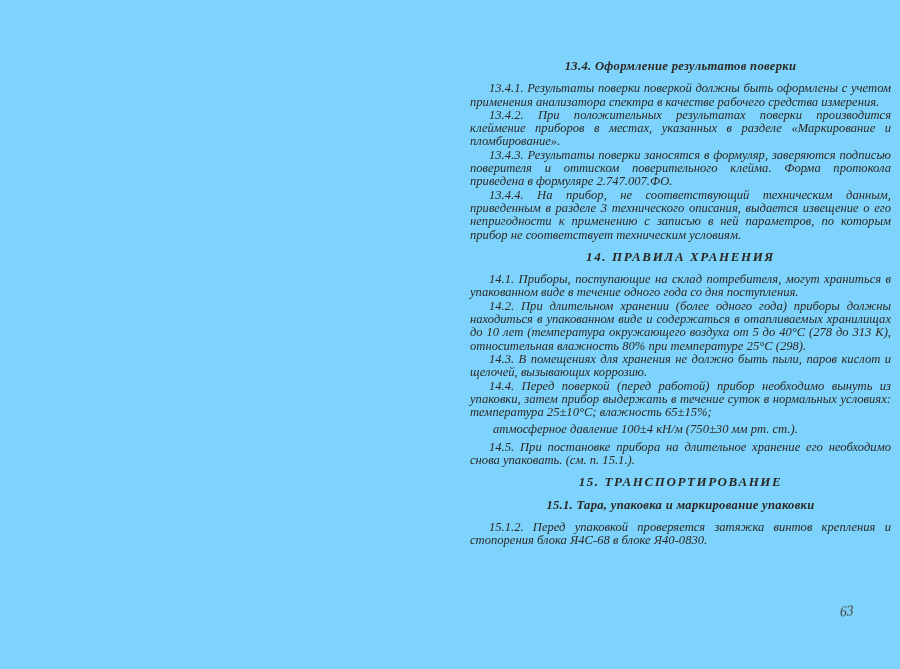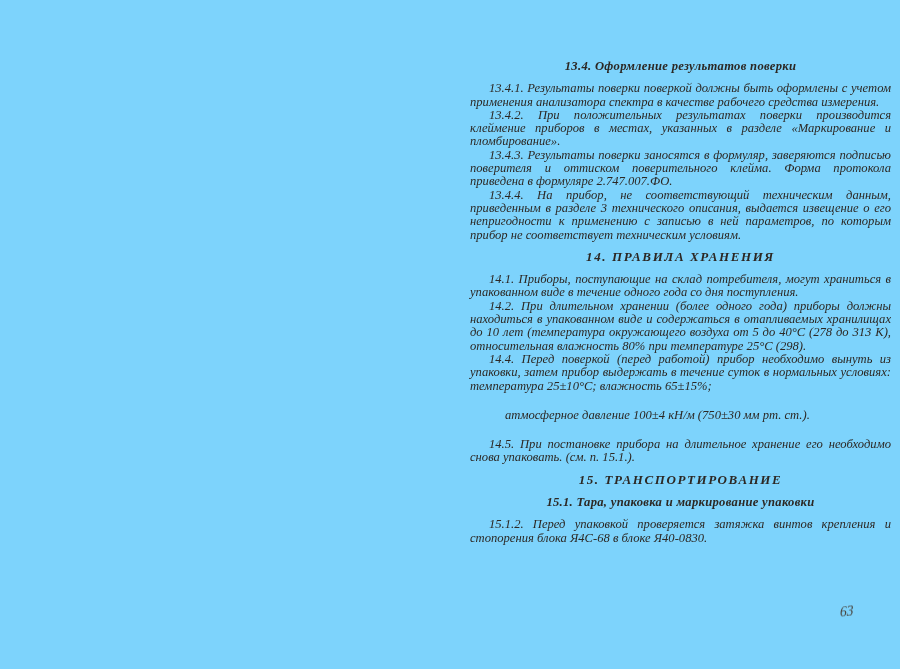--- a/index.html
+++ b/index.html
@@ -44,21 +44,21 @@
     font-size: 13px;
     font-weight: bold;
     text-align: center;
     text-indent: 0;
     letter-spacing: 1.6px;
   }
   .subsection-heading.mid {
     margin-top: 4px;
   }
   .hanging {
-    margin: 16px;
+    margin: 4px;
   }
   .page-number {
     position: absolute;
     left: 840px;
     top: 604px;
     color: #47413a;
     font-size: 13.5px;
     font-family: "Liberation Serif", serif;
     transform: rotate(-7deg) skewX(-6deg);
     filter: blur(0.3px);
@@ -79,20 +79,21 @@
     <p class="para">13.4.3. Результаты поверки заносятся в формуляр, заверяются подписью поверителя и оттиском поверительного клейма. Форма протокола приведена в формуляре 2.747.007.ФО.</p>
 
     <p class="para">13.4.4. На прибор, не соответствующий техническим данным, приведенным в разделе 3 технического описания, выдается извещение о его непригодности к применению с записью в ней параметров, по которым прибор не соответствует техническим условиям.</p>
 
     <h2 class="chapter-heading">14. ПРАВИЛА ХРАНЕНИЯ</h2>
 
     <p class="para">14.1. Приборы, поступающие на склад потребителя, могут храниться в упакованном виде в течение одного года со дня поступления.</p>
 
     <p class="para">14.2. При длительном хранении (более одного года) приборы должны находиться в упакованном виде и содержаться в отапливаемых хранилищах до 10 лет (температура окружающего воздуха от 5 до 40°С (278 до 313 К), относительная влажность 80% при температуре 25°С (298).</p>
 
+    <p class="para">14.3. В помещениях для хранения не должно быть пыли, паров кислот и щелочей, вызывающих коррозию.</p>
 
     <p class="para">14.4. Перед поверкой (перед работой) прибор необходимо вынуть из упаковки, затем прибор выдержать в течение суток в нормальных условиях: температура 25±10°С; влажность 65±15%;</p>
 
     <p class="para hanging">атмосферное давление 100±4 кН/м (750±30 мм рт. ст.).</p>
 
     <p class="para">14.5. При постановке прибора на длительное хранение его необходимо снова упаковать. (см. п. 15.1.).</p>
 
     <h2 class="chapter-heading">15. ТРАНСПОРТИРОВАНИЕ</h2>
 
     <h2 class="subsection-heading mid">15.1. Тара, упаковка и маркирование упаковки</h2>

